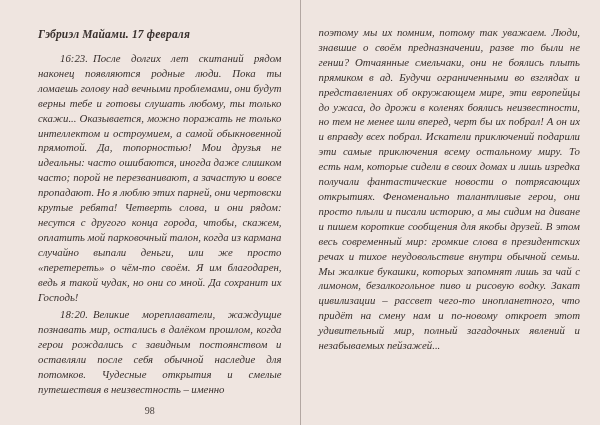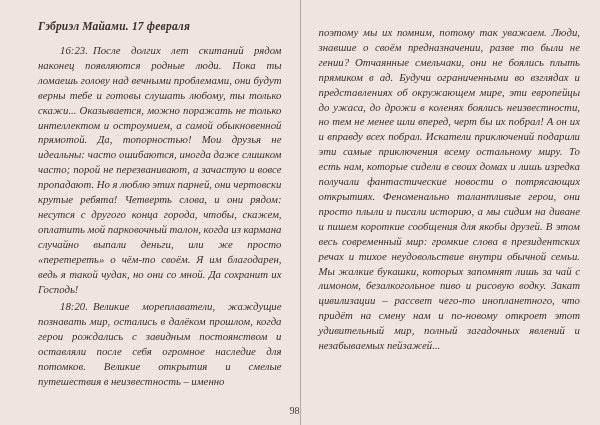--- a/index.html
+++ b/index.html
@@ -15,21 +15,21 @@
     width: 600px;
     height: 425px;
     position: relative;
   }
   .page {
     position: relative;
     flex: 1 1 50%;
     height: 100%;
     overflow: hidden;
   }
-  .page-left  { padding: 20px 18px 28px 38px; }
+  .page-left  { padding: 28px 18px 28px 38px; }
   .page-right { padding: 25px 20px 28px 18px; }
   .divider {
     width: 1px;
     background: #b3a7a2;
     height: 100%;
     flex: 0 0 1px;
   }
   .chapter-header {
     font-style: italic;
     font-weight: bold;
@@ -47,36 +47,36 @@
     word-spacing: -0.2px;
   }
   .para.indent { text-indent: 22px; }
   .para + .para { margin-top: 3px; }
   .time { margin-right: 5px; margin-top: 43px; }
   .page-number {
     position: absolute;
     bottom: 9px;
     left: 0;
     right: 0;
-    text-align: right;
+    text-align: center;
     font-size: 10px;
     color: #463e3b;
   }
 </style>
 </head>
 <body>
 
 <div class="spread">
 
   <div class="page page-left">
     <div class="chapter-header">Гэбриэл Майами. 17 февраля</div>
 
     <p class="para indent"><span class="time">16:23.</span><span>После долгих лет скитаний рядом наконец появляются родные люди. Пока ты ломаешь голову над вечными проблемами, они будут верны тебе и готовы слушать любому, ты только скажи... Оказывается, можно поражать не только интеллектом и остроумием, а самой обыкновенной прямотой. Да, топорностью! Мои друзья не идеальны: часто ошибаются, иногда даже слишком часто; порой не перезванивают, а зачастую и вовсе пропадают. Но я люблю этих парней, они чертовски крутые ребята! Четверть слова, и они рядом: несутся с другого конца города, чтобы, скажем, оплатить мой парковочный талон, когда из кармана случайно выпали деньги, или же просто «перетереть» о чём-то своём. Я им благодарен, ведь я такой чудак, но они со мной. Да сохранит их Господь!</span></p>
 
-    <p class="para indent"><span class="time">18:20.</span><span>Великие мореплаватели, жаждущие познавать мир, остались в далёком прошлом, когда герои рождались с завидным постоянством и оставляли после себя огромное наследие для потомков. Великие открытия и смелые путешествия в неизвестность – именно</span></p>
+    <p class="para indent"><span class="time">18:20.</span><span>Великие мореплаватели, жаждущие познавать мир, остались в далёком прошлом, когда герои рождались с завидным постоянством и оставляли после себя обычной наследие для потомков. Чудесные открытия и смелые путешествия в неизвестность – именно</span></p>
 
     <div class="page-number">98</div>
   </div>
 
   <div class="divider"></div>
 
   <div class="page page-right">
     <p class="para"><span>поэтому мы их помним, потому так уважаем. Люди, знавшие о своём предназначении, разве то были не гении? Отчаянные смельчаки, они не боялись плыть прямиком в ад. Будучи ограниченными во взглядах и представлениях об окружающем мире, эти европейцы до ужаса, до дрожи в коленях боялись неизвестности, но тем не менее шли вперед, черт бы их побрал! А он их и вправду всех побрал. Искатели приключений подарили эти самые приключения всему остальному миру. То есть нам, которые сидели в своих домах и лишь изредка получали фантастические новости о потрясающих открытиях. Феноменально талантливые герои, они просто плыли и писали историю, а мы сидим на диване и пишем короткие сообщения для якобы друзей. В этом весь современный мир: громкие слова в президентских речах и тихое неудовольствие внутри обычной семьи. Мы жалкие букашки, которых запомнят лишь за чай с лимоном, безалкогольное пиво и рисовую водку. Закат цивилизации – рассвет чего-то инопланетного, что придёт на смену нам и по-новому откроет этот удивительный мир, полный загадочных явлений и незабываемых пейзажей...</span></p>
 
   </div>

